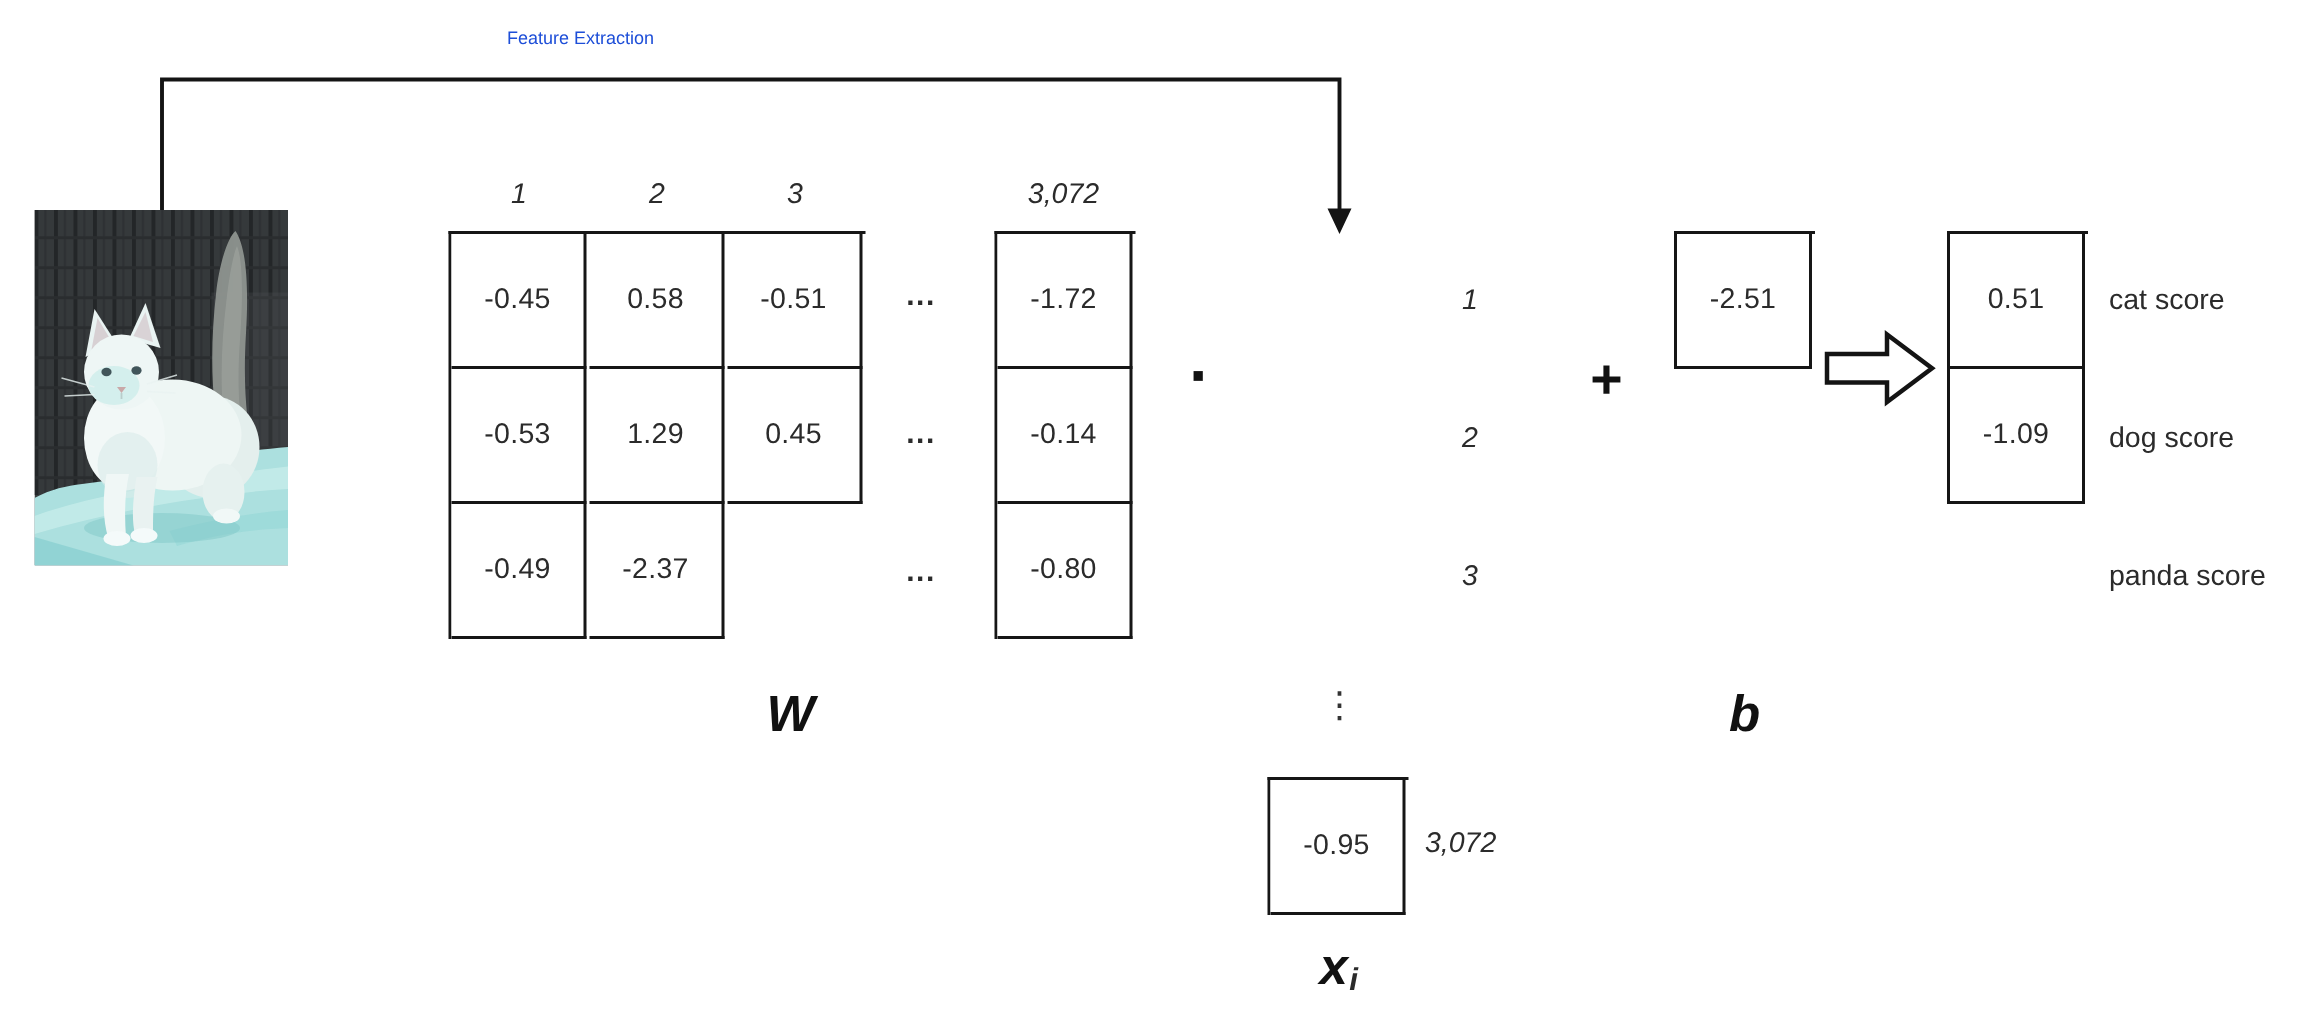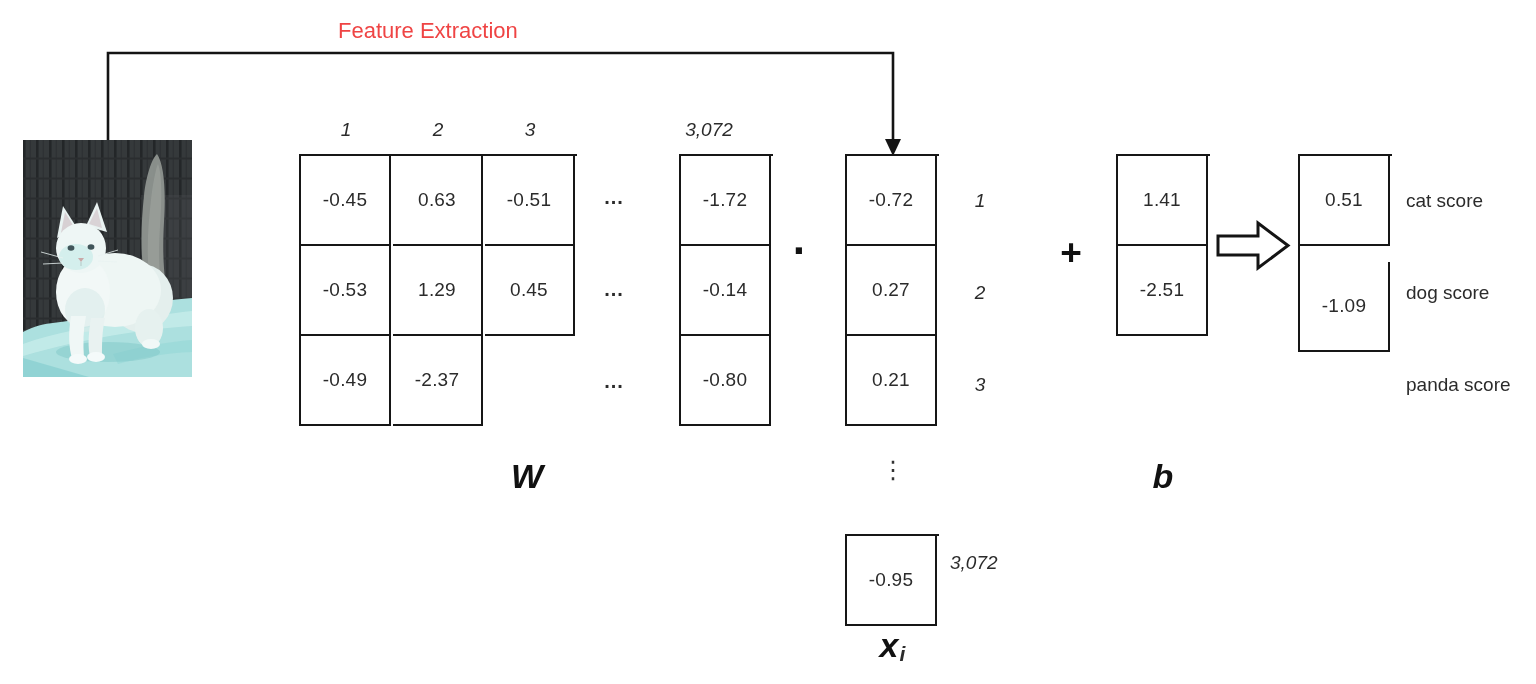--- a/index.html
+++ b/index.html
@@ -19,21 +19,21 @@
   }
 
   .lbl { position:absolute; display:flex; align-items:center; justify-content:center; }
   .col-head { position:absolute; top:119px; height:22px; text-align:center; font-style:italic; font-size:19px; line-height:22px; }
   .row-lab  { position:absolute; width:40px; text-align:center; font-style:italic; font-size:19px; }
   .score-lab{ position:absolute; left:1406px; width:130px; font-size:19px; }
   .hdots { position:absolute; width:38px; text-align:center; font-size:20px; font-weight:bold; letter-spacing:1px; transform:translateY(-4px); }
   .vdots { position:absolute; left:868px; top:456px; width:50px; text-align:center; font-size:24px; color:#333; }
   .big-label { font-weight:bold; font-style:italic; font-size:34px; color:#111; }
   .op { font-weight:bold; color:#111; }
-  .fe-label { position:absolute; left:338px; top:18px; font-size:22px; color:#ef4444; }
+  .fe-label { position:absolute; left:338px; top:18px; font-size:12px; color:#1d4ed8; }
   .sub-i { font-weight:bold; font-style:italic; font-size:21px; position:relative; top:9px; left:1px; }
 </style>
 </head>
 <body>
 
 <div class="canvas">
 
   <svg class="overlay" width="1536" height="684" aria-hidden="true">
     <path d="M108,140 L108,53 L893,53 L893,142" fill="none" stroke="#141414" stroke-width="2.6"></path>
     <path d="M885,139 L901,139 L893,156 Z" fill="#141414" stroke="none"></path>
@@ -90,78 +90,72 @@
     <path d="M40,118 L18,112 M40,123 L20,124 M75,116 L95,110 M75,121 L94,122" stroke="#e8f2f1" stroke-width="1" opacity="0.8" fill="none"></path>
   </svg>
 
   <div class="col-head" style="left:299px; width:94px;">1</div>
   <div class="col-head" style="left:391px; width:94px;">2</div>
   <div class="col-head" style="left:483px; width:94px;">3</div>
   <div class="col-head" style="left:663px; width:92px;">3,072</div>
 
   <div class="mgrid" id="w-grid" style="left:299px; top:154px; grid-template-columns:repeat(3, 92px);">
     <div class="cell">-0.45</div>
-    <div class="cell">0.63</div>
+    <div class="cell">0.58</div>
     <div class="cell">-0.51</div>
     <div class="cell">-0.53</div>
     <div class="cell">1.29</div>
     <div class="cell">0.45</div>
     <div class="cell">-0.49</div>
     <div class="cell">-2.37</div>
   </div>
 
   <div class="hdots" style="left:595px; top:190px;">...</div>
   <div class="hdots" style="left:595px; top:282px;">...</div>
   <div class="hdots" style="left:595px; top:374px;">...</div>
 
-  <div class="mgrid" style="left:663px; top:154px; grid-template-columns:92px;margin-left:16px;">
+  <div class="mgrid" style="left:663px; top:154px; grid-template-columns:92px;">
     <div class="cell">-1.72</div>
     <div class="cell">-0.14</div>
     <div class="cell">-0.80</div>
   </div>
 
   <div class="lbl big-label" style="left:299px; top:456px; width:456px; height:40px;">W</div>
 
   <div class="lbl op" style="left:780px; top:228px; width:40px; height:46px; font-size:44px;">·</div>
 
-  <div class="mgrid" style="left:845px; top:154px; grid-template-columns:92px;">
-    <div class="cell">-0.72</div>
-    <div class="cell">0.27</div>
-    <div class="cell">0.21</div>
-  </div>
   <div class="row-lab" style="left:960px; top:190px;">1</div>
   <div class="row-lab" style="left:960px; top:282px;">2</div>
   <div class="row-lab" style="left:960px; top:374px;">3</div>
 
   <div class="vdots">⋮</div>
 
-  <div class="mgrid" style="left:845px; top:534px; grid-template-columns:92px;">
+  <div class="mgrid" style="left:845px; top:518px; grid-template-columns:92px;">
     <div class="cell">-0.95</div>
   </div>
   <div class="row-lab" style="left:950px; top:552px; width:80px; text-align:left;">3,072</div>
 
   <div class="lbl" style="left:845px; top:624px; width:94px; height:42px;">
       <span class="big-label">x</span>
       <span class="sub-i">i</span>
     </div>
 
   <div class="lbl op" style="left:1049px; top:230px; width:44px; height:46px; font-size:37px;">+</div>
 
   <div class="mgrid" style="left:1116px; top:154px; grid-template-columns:92px;">
-    <div class="cell">1.41</div>
     <div class="cell">-2.51</div>
   </div>
 
   <div class="lbl big-label" style="left:1116px; top:456px; width:94px; height:40px;">b</div>
 
   <svg style="position:absolute; left:1213px; top:217px;" width="80" height="58" viewBox="0 0 80 58" aria-hidden="true">
     <polygon points="5,19 45,19 45,6 75,28.5 45,51 45,38 5,38" fill="#ffffff" stroke="#141414" stroke-width="3" stroke-linejoin="miter"></polygon>
   </svg>
 
-  <div class="mgrid" style="left:1298px; top:154px; grid-template-columns:92px;gap:16px;">
+  <div class="mgrid" style="left:1298px; top:154px; grid-template-columns:92px;">
     <div class="cell">0.51</div>
     <div class="cell">-1.09</div>
   </div>
   <div class="score-lab" style="top:190px;">cat score</div>
   <div class="score-lab" style="top:282px;">dog score</div>
   <div class="score-lab" style="top:374px;">panda score</div>
 
 </div>
 
 </body></html>

